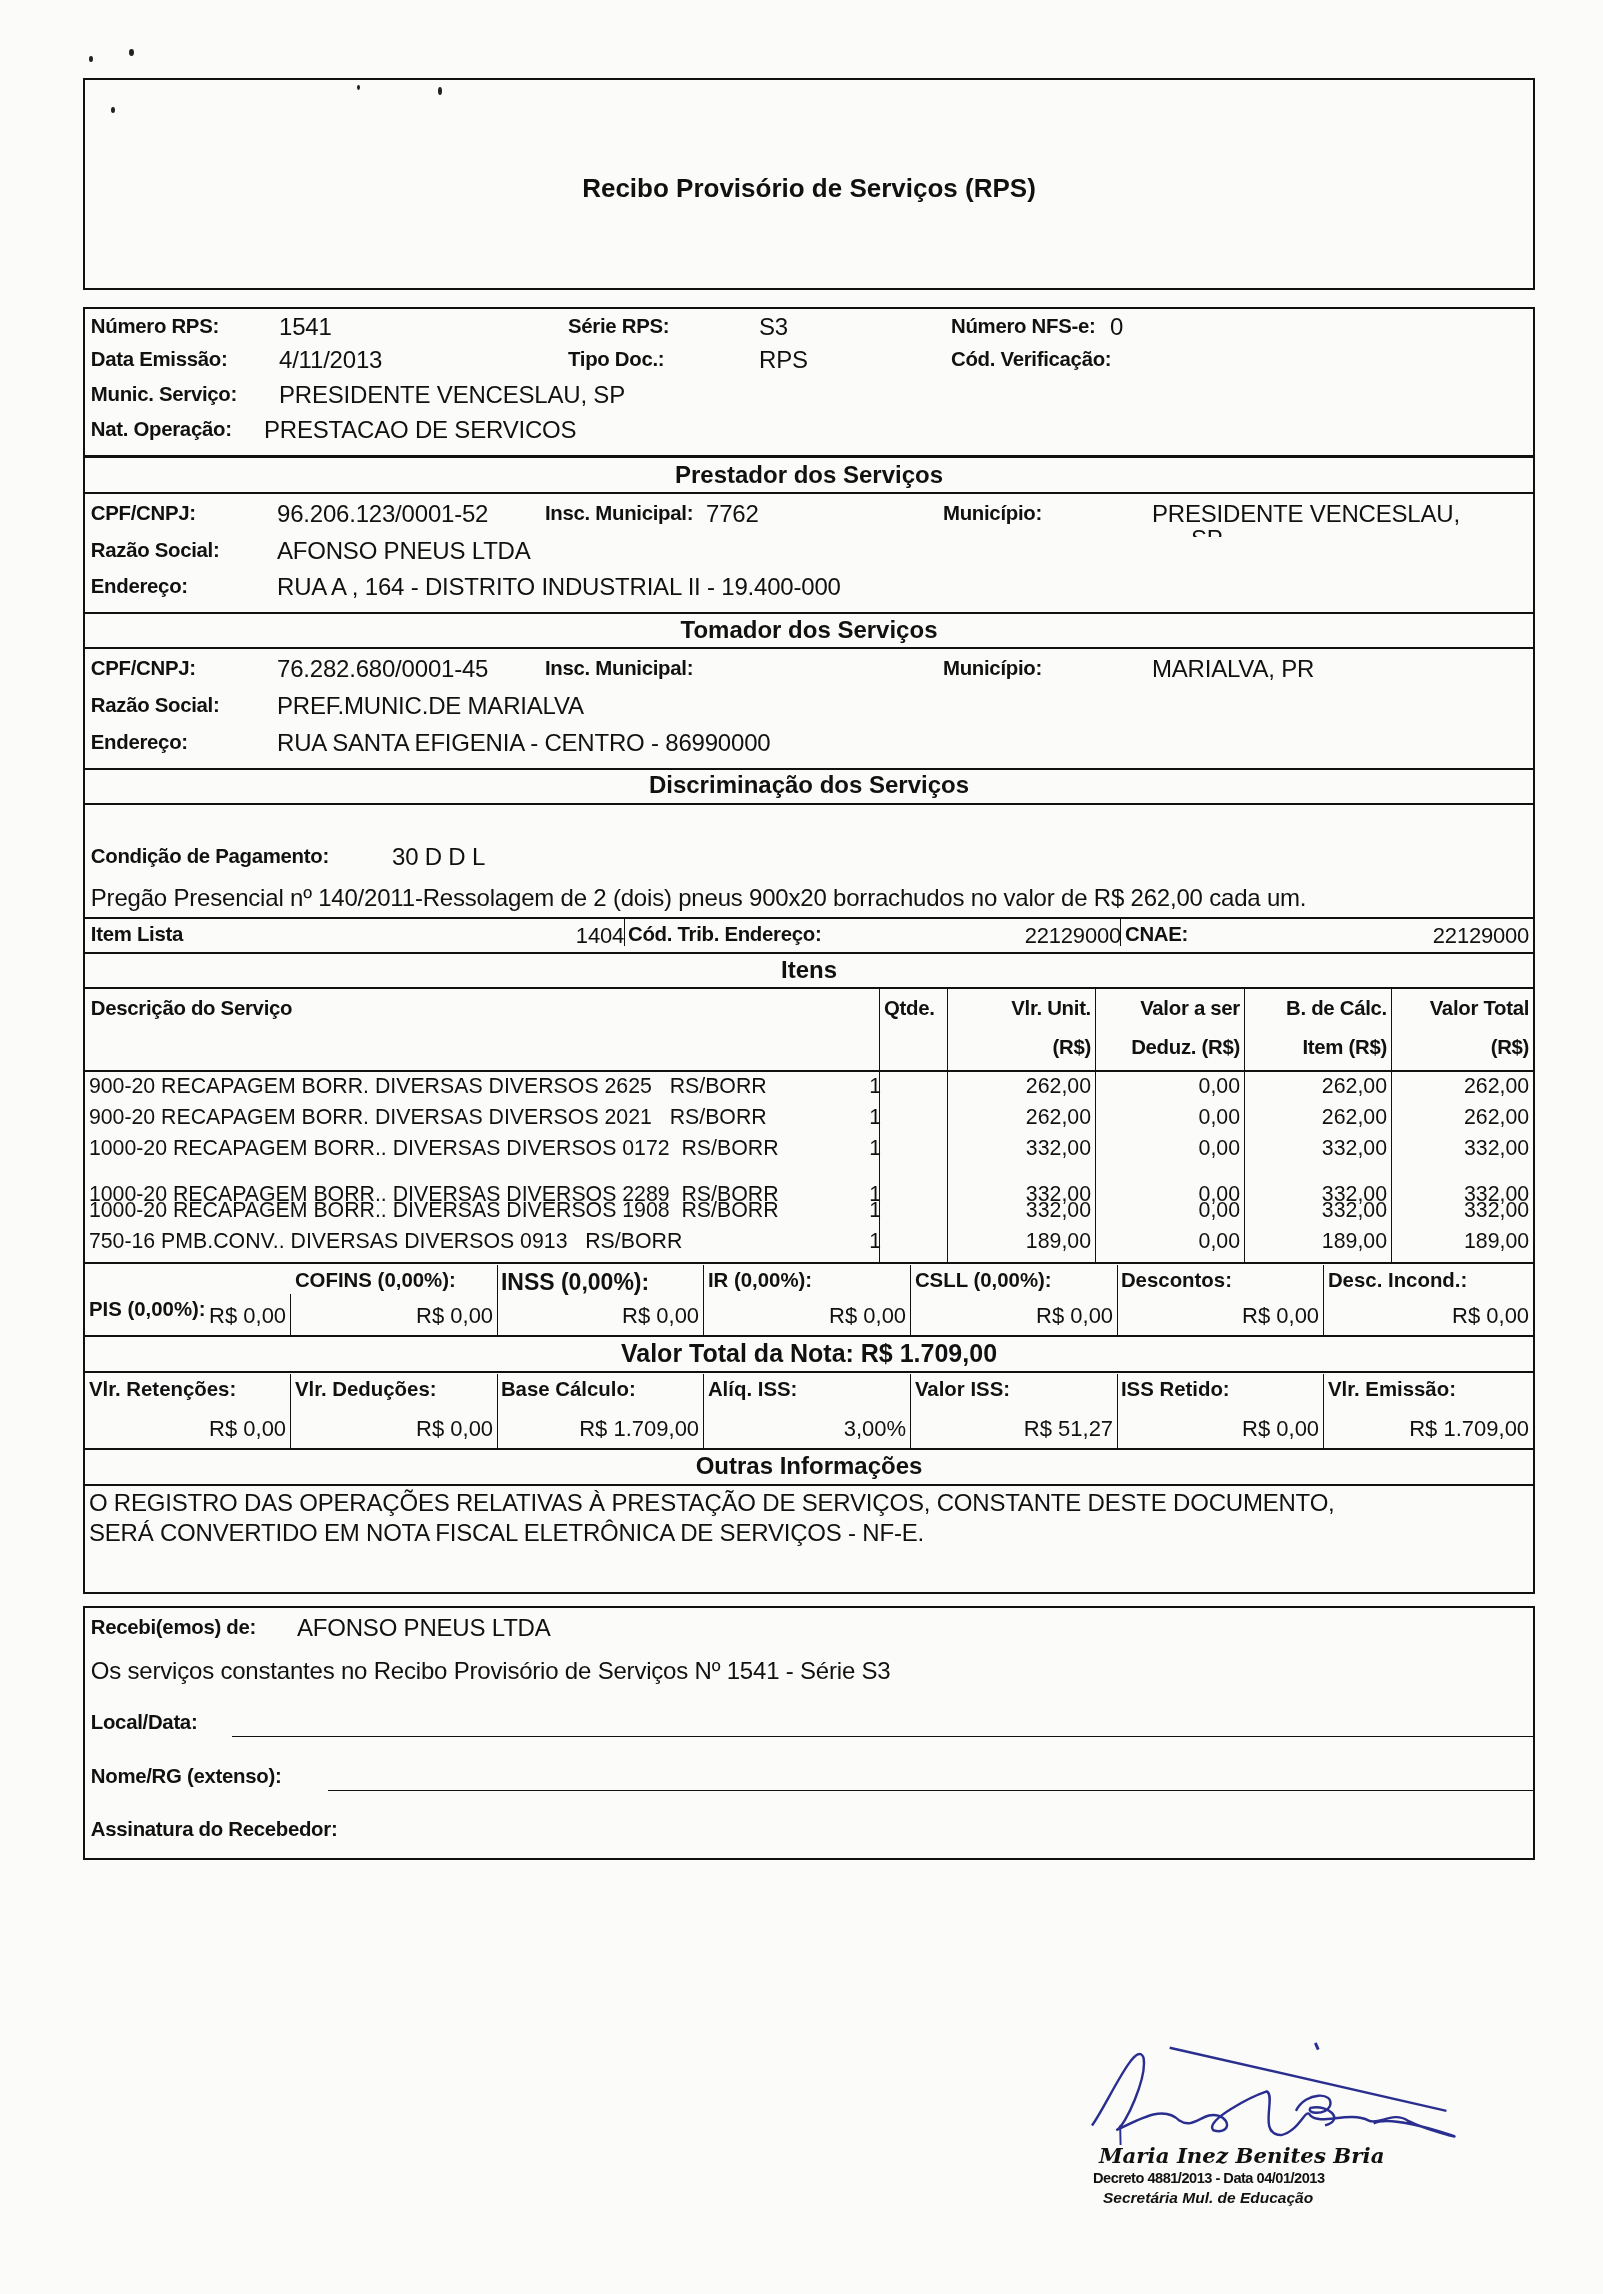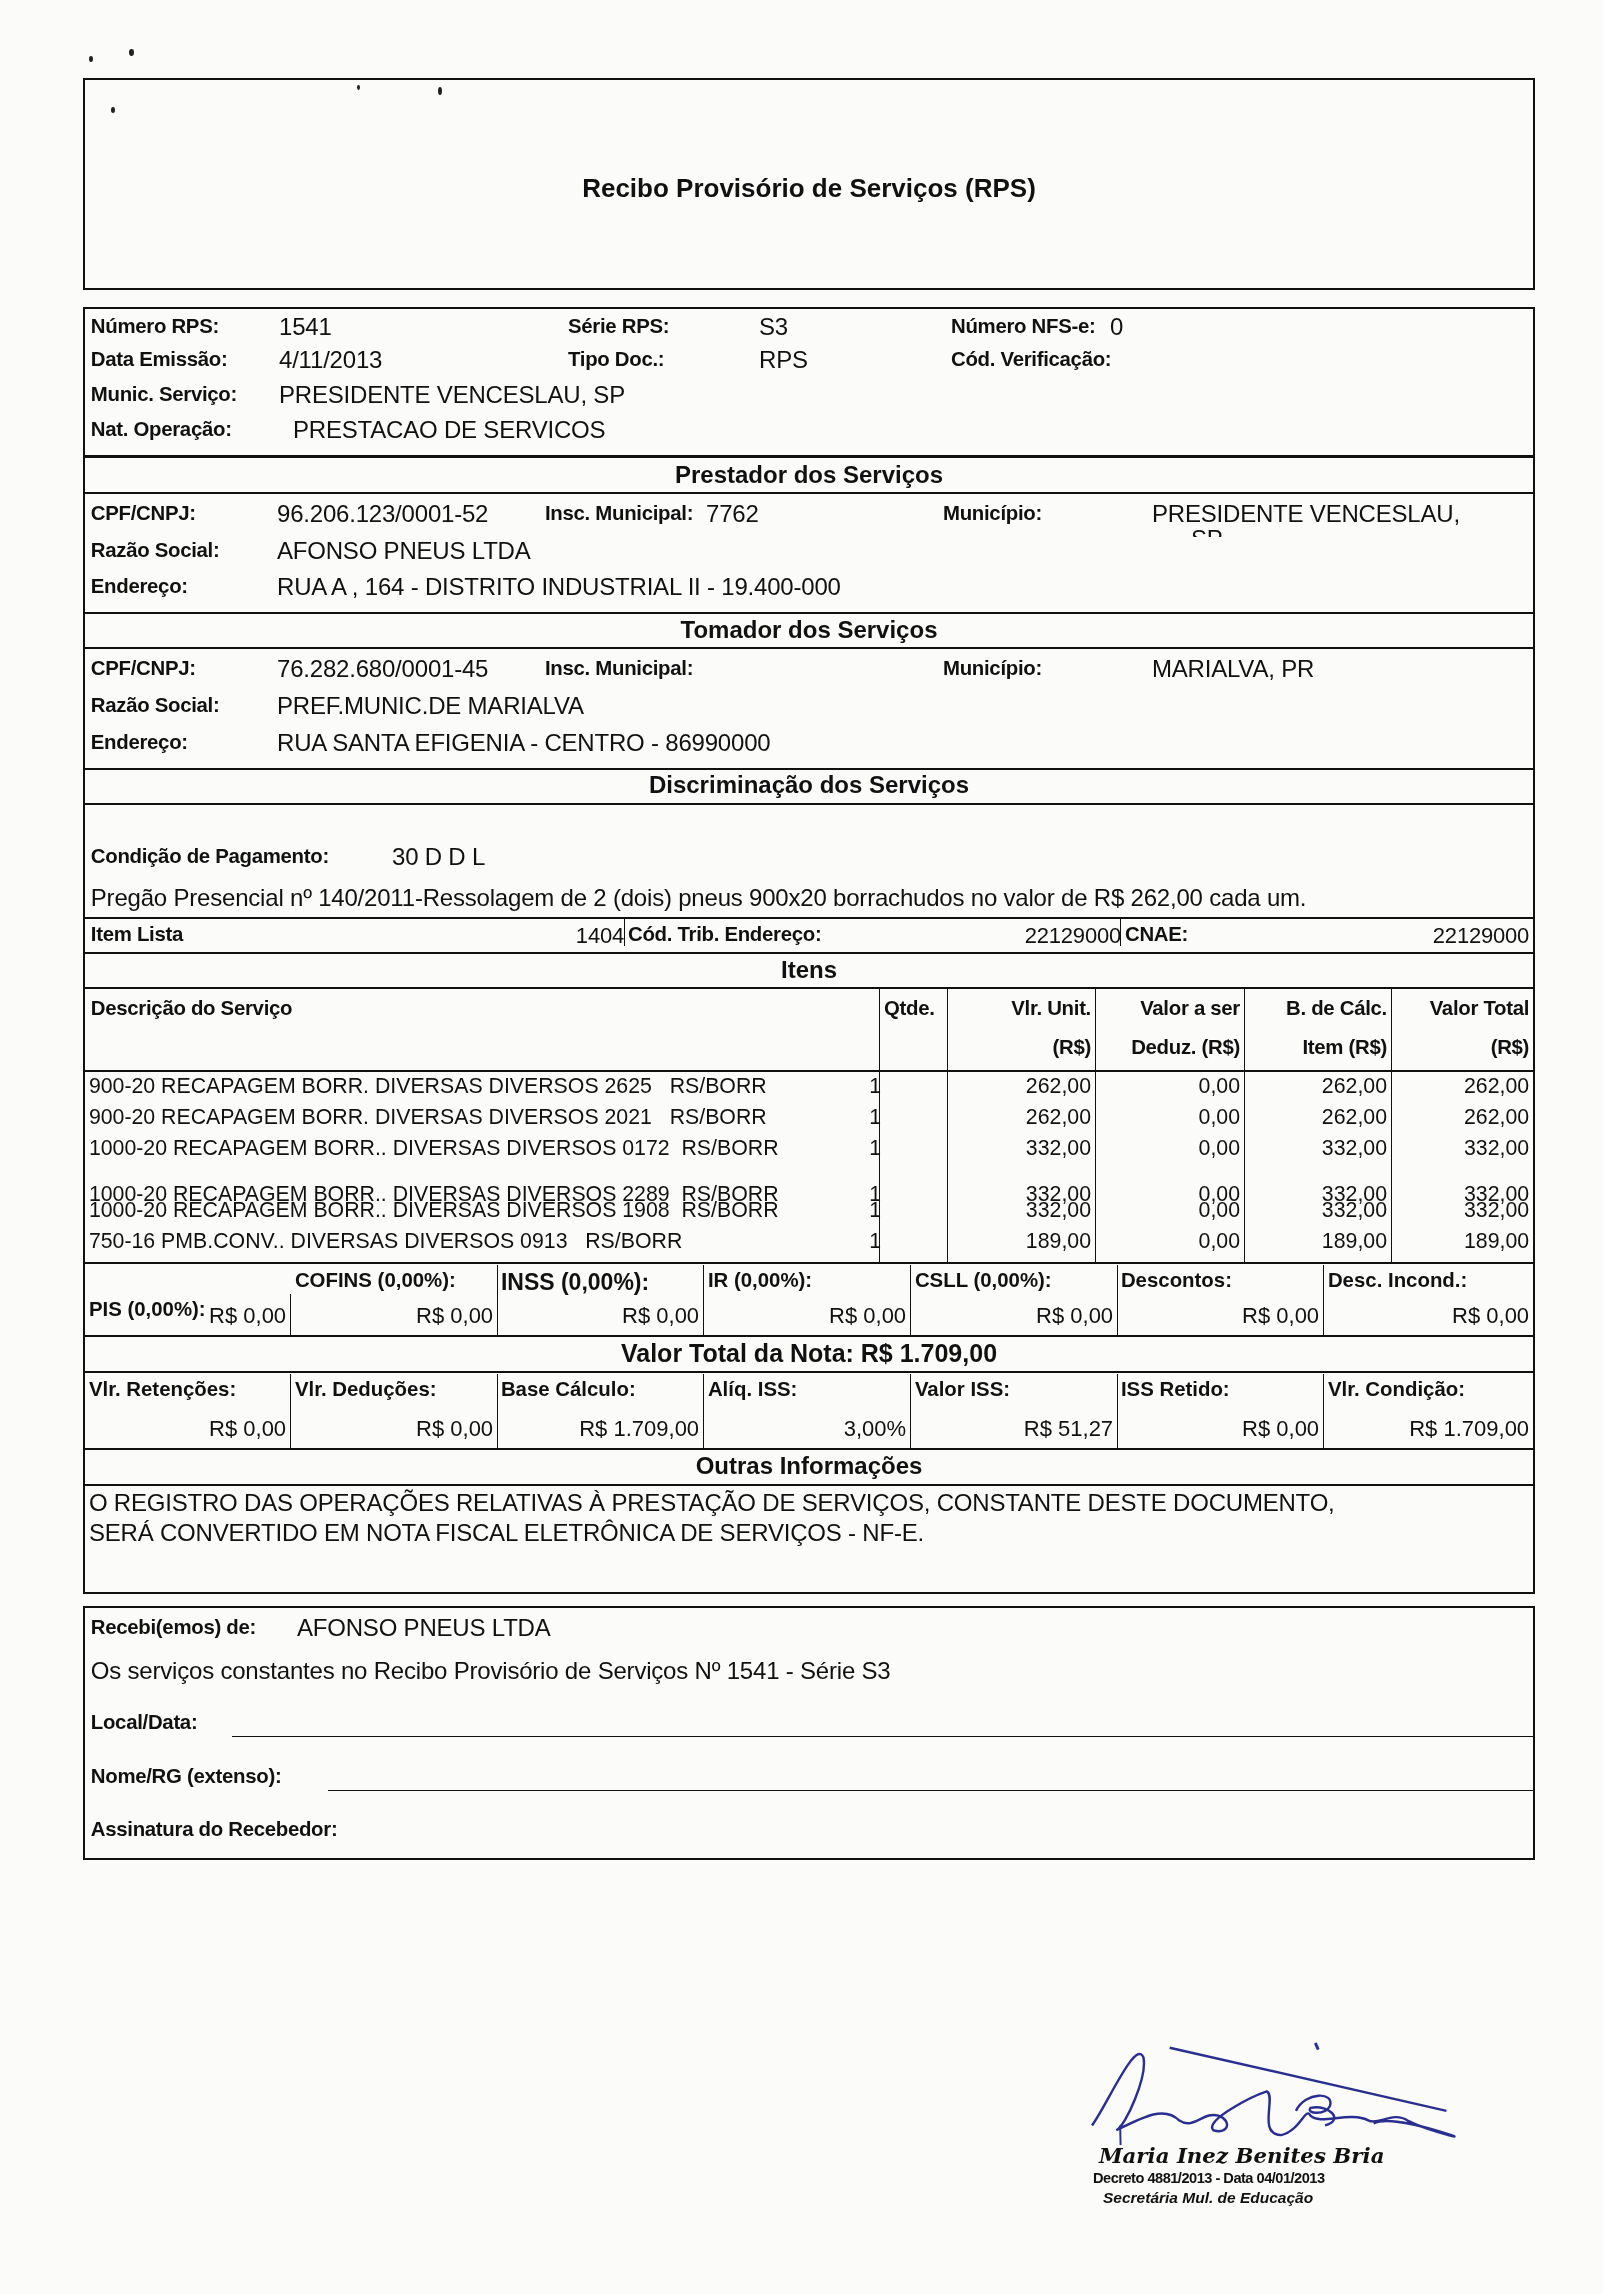--- a/index.html
+++ b/index.html
@@ -48,21 +48,21 @@
   <span class="abs val" style="left:194px;top:37px;">4/11/2013</span>
   <span class="abs lbl" style="left:483px;top:39px;">Tipo Doc.:</span>
   <span class="abs val" style="left:674px;top:37px;">RPS</span>
   <span class="abs lbl" style="left:866px;top:39px;">Cód. Verificação:</span>
   <span class="abs val" style="left:1067px;top:37px;"></span>
 
   <span class="abs lbl" style="left:5.8px;top:74px;">Munic. Serviço:</span>
   <span class="abs val" style="left:194px;top:72px;">PRESIDENTE VENCESLAU, SP</span>
 
   <span class="abs lbl" style="left:5.8px;top:109px;">Nat. Operação:</span>
-  <span class="abs val" style="left:208px;top:107px;text-align:right;">PRESTACAO DE SERVICOS</span>
+  <span class="abs val" style="left:179px;top:107px;text-align:right;">PRESTACAO DE SERVICOS</span>
 </div>
 
 <div class="box" style="left:83px;top:455px;width:1452px;height:1139px;">
 
   <div class="sect-title" style="top:3.9px;">Prestador dos Serviços</div>
   <div class="hline" style="top:35px;"></div>
   <span class="abs lbl" style="left:5.8px;top:45px;">CPF/CNPJ:</span>
   <span class="abs val" style="left:192px;top:43px;">96.206.123/0001-52</span>
   <span class="abs lbl" style="left:460px;top:45px;">Insc. Municipal:</span>
   <span class="abs val" style="left:621px;top:43px;">7762</span>
@@ -242,21 +242,21 @@
     </div>
     <div class="tax-cell" style="left:826px;width:207px;">
       <span class="l">Valor ISS:</span>
       <span class="v">R$ 51,27</span>
     </div>
     <div class="tax-cell" style="left:1032px;width:207px;">
       <span class="l">ISS Retido:</span>
       <span class="v">R$ 0,00</span>
     </div>
     <div class="tax-cell" style="left:1239px;right:0;border-right:none;">
-      <span class="l">Vlr. Condição:</span>
+      <span class="l">Vlr. Emissão:</span>
       <span class="v">R$ 1.709,00</span>
     </div>
   </div>
   <div class="hline" style="top:991px;"></div>
 
   <div class="sect-title" style="top:995px;">Outras Informações</div>
   <div class="hline" style="top:1027px;"></div>
   <span class="abs val" style="left:3.9px;top:1032px;">O REGISTRO DAS OPERAÇÕES RELATIVAS À PRESTAÇÃO DE SERVIÇOS, CONSTANTE DESTE DOCUMENTO,</span>
   <span class="abs val" style="left:3.9px;top:1062px;">SERÁ CONVERTIDO EM NOTA FISCAL ELETRÔNICA DE SERVIÇOS - NF-E.</span>
 </div>

